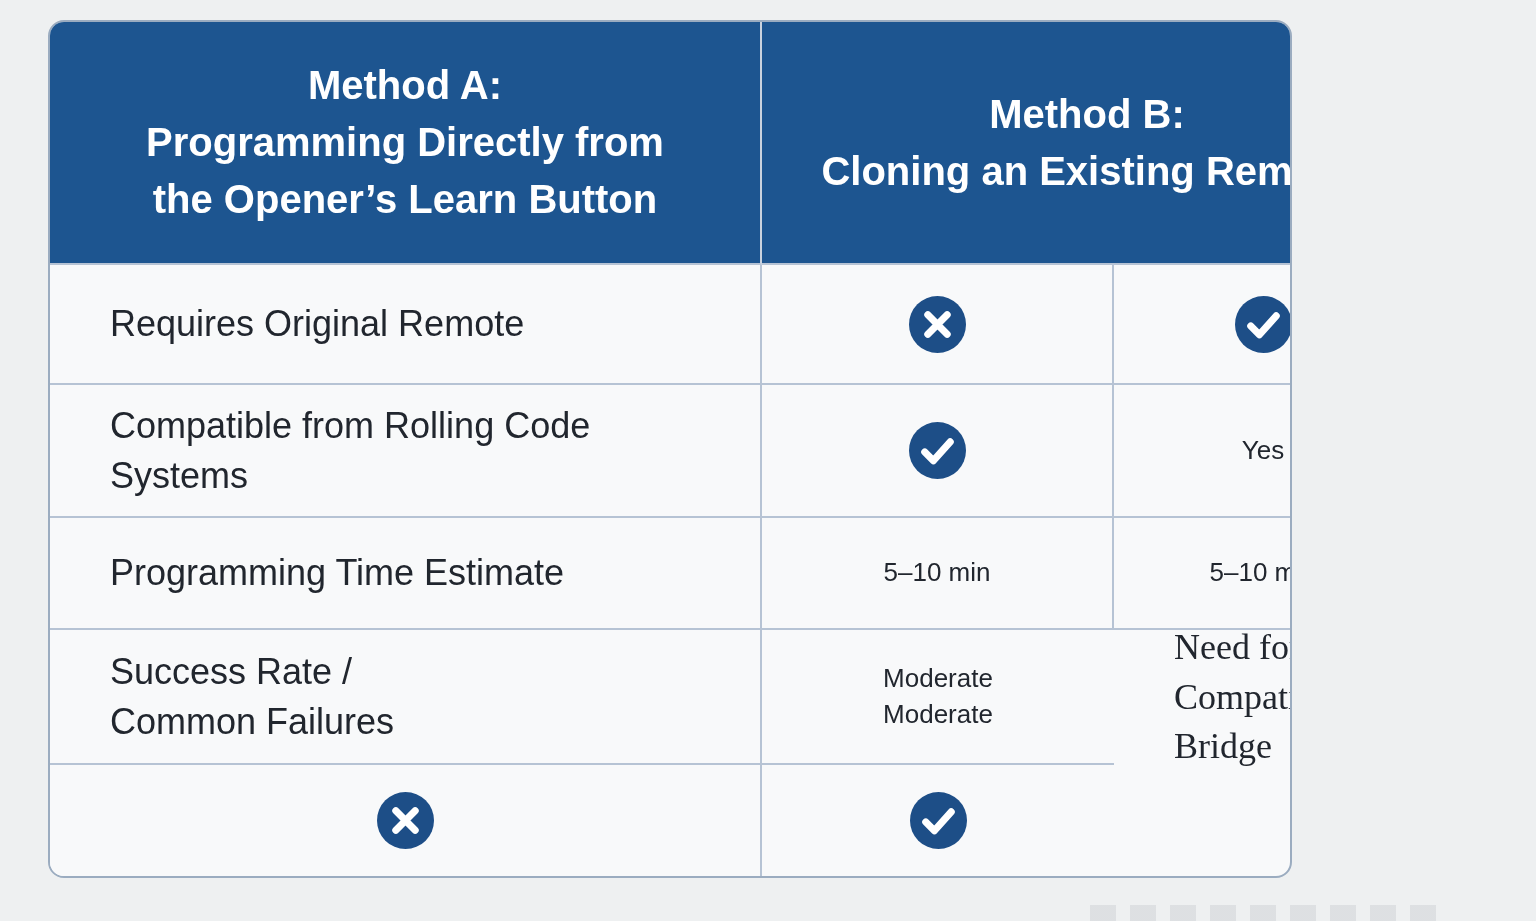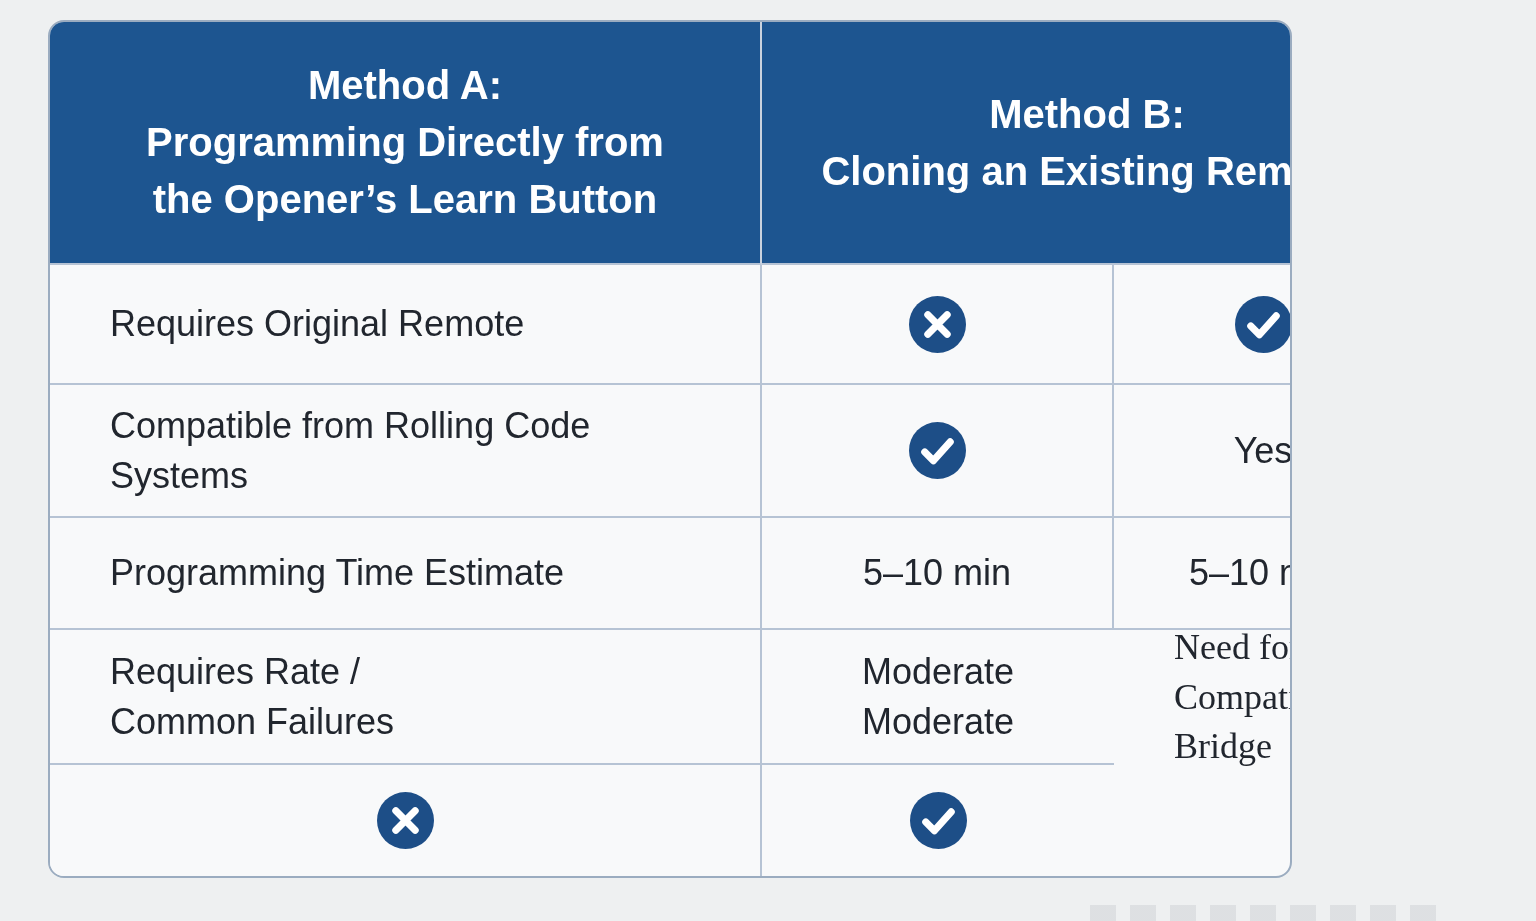--- a/index.html
+++ b/index.html
@@ -45,21 +45,21 @@
   .header-b { grid-column:2 / 4;justify-content:center; }
   .label-cell {
     padding-left:60px; padding-right:36px;
     font-size:36px; color:#21262e;
     line-height:1.38;
     white-space:pre-line;
   }
   .value-cell {
     justify-content:center;
     text-align:center;
-    font-size:36px; color:#21262e;
+    font-size:26px; color:#21262e;
     line-height:1.38;
     white-space:pre-line;
   }
   .badge { width:57px; height:57px; display:block; }
   .cutoff-fragment {
     position:absolute;
     left:1090px; top:905px;
     width:352px; height:16px;
     opacity:0.5;
     background:repeating-linear-gradient(90deg,
@@ -115,21 +115,21 @@
     <span>Programming Time Estimate</span>
   </div>
   <div class="cell value-cell">
     <span>5–10 min</span>
   </div>
   <div class="cell value-cell last-col">
     <span>5–10 min</span>
   </div>
 
   <div class="cell label-cell">
-    <span>Requires Rate /
+    <span>Success Rate /
 Common Failures</span>
   </div>
   <div class="cell value-cell last-col">
     <span>Moderate
 Moderate</span>
   </div>
 
   <div class="cell label-cell last-row">
     <span>Need for Compatibility Bridge</span>
   </div>

